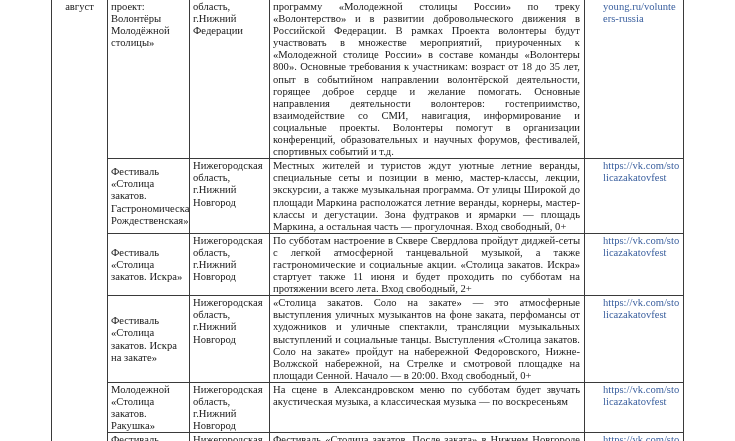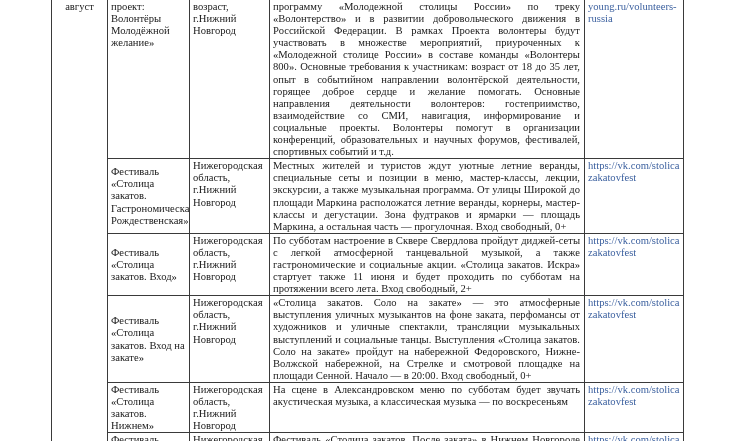--- a/index.html
+++ b/index.html
@@ -40,21 +40,21 @@
     table.events td.col-date {
       text-align: center;
     }
     table.events td.col-desc {
       text-align: justify;
       padding-right: 4px;
     }
     table.events td.col-link {
       color: #3a5f9e;
       word-break: break-all;
-      padding-left: 3px;
+      padding-left: 18px;
     }
     .link {
       display: block;
       color: #3a5f9e;
       text-decoration: none;
       cursor: pointer;
     }
     .vcenter {
       vertical-align: middle !important;
     }
@@ -68,57 +68,57 @@
       <col style="width:56px">
       <col style="width:82px">
       <col style="width:80px">
       <col style="width:315px">
       <col style="width:99px">
     </colgroup>
     <tbody>
 
       <tr style="height:114px">
         <td class="col-date" rowspan="6">август</td>
-        <td class="col-event">проект: Волонтёры Молодёжной желание»</td>
-        <td class="col-loc">возраст, г.Нижний Новгород</td>
+        <td class="col-event">проект: Волонтёры Молодёжной столицы»</td>
+        <td class="col-loc">область, г.Нижний Федерации</td>
         <td class="col-desc">программу «Молодежной столицы России» по треку «Волонтерство» и в развитии добровольческого движения в Российской Федерации. В рамках Проекта волонтеры будут участвовать в множестве мероприятий, приуроченных к «Молодежной столице России» в составе команды «Волонтеры 800». Основные требования к участникам: возраст от 18 до 35 лет, опыт в событийном направлении волонтёрской деятельности, горящее доброе сердце и желание помогать. Основные направления деятельности волонтеров: гостеприимство, взаимодействие со СМИ, навигация, информирование и социальные проекты. Волонтеры помогут в организации конференций, образовательных и научных форумов, фестивалей, спортивных событий и т.д.</td>
         <td class="col-link">
           <a class="link">young.ru/volunteers-russia</a>
         </td>
       </tr>
 
       <tr style="height:55px">
         <td class="col-event vcenter">Фестиваль «Столица закатов. Гастрономическая Рождественская»</td>
         <td class="col-loc">Нижегородская область, г.Нижний Новгород</td>
         <td class="col-desc">Местных жителей и туристов ждут уютные летние веранды, специальные сеты и позиции в меню, мастер-классы, лекции, экскурсии, а также музыкальная программа. От улицы Широкой до площади Маркина расположатся летние веранды, корнеры, мастер- классы и дегустации. Зона фудтраков и ярмарки — площадь Маркина, а остальная часть — прогулочная. Вход свободный, 0+</td>
         <td class="col-link">
           <a class="link">https://vk.com/stolicazakatovfest</a>
         </td>
       </tr>
 
       <tr style="height:41px">
-        <td class="col-event vcenter">Фестиваль «Столица закатов. Вход»</td>
+        <td class="col-event vcenter">Фестиваль «Столица закатов. Искра»</td>
         <td class="col-loc">Нижегородская область, г.Нижний Новгород</td>
         <td class="col-desc">По субботам настроение в Сквере Свердлова пройдут диджей-сеты с легкой атмосферной танцевальной музыкой, а также гастрономические и социальные акции. «Столица закатов. Искра» стартует также 11 июня и будет проходить по субботам на протяжении всего лета. Вход свободный, 2+</td>
         <td class="col-link">
           <a class="link">https://vk.com/stolicazakatovfest</a>
         </td>
       </tr>
 
       <tr style="height:62px">
-        <td class="col-event vcenter">Фестиваль «Столица закатов. Вход на закате»</td>
+        <td class="col-event vcenter">Фестиваль «Столица закатов. Искра на закате»</td>
         <td class="col-loc">Нижегородская область, г.Нижний Новгород</td>
         <td class="col-desc">«Столица закатов. Соло на закате» — это атмосферные выступления уличных музыкантов на фоне заката, перфомансы от художников и уличные спектакли, трансляции музыкальных выступлений и социальные танцы. Выступления «Столица закатов. Соло на закате» пройдут на набережной Федоровского, Нижне-Волжской набережной, на Стрелке и смотровой площадке на площади Сенной. Начало — в 20:00. Вход свободный, 0+</td>
         <td class="col-link">
           <a class="link">https://vk.com/stolicazakatovfest</a>
         </td>
       </tr>
 
       <tr style="height:40px">
-        <td class="col-event">Фестиваль «Столица закатов. Нижнем»</td>
+        <td class="col-event">Молодежной «Столица закатов. Ракушка»</td>
         <td class="col-loc">Нижегородская область, г.Нижний Новгород</td>
         <td class="col-desc">На сцене в Александровском меню по субботам будет звучать акустическая музыка, а классическая музыка — по воскресеньям</td>
         <td class="col-link">
           <a class="link">https://vk.com/stolicazakatovfest</a>
         </td>
       </tr>
 
       <tr style="height:37px">
         <td class="col-event">Фестиваль «Столица закатов. После заката»</td>
         <td class="col-loc">Нижегородская область, г.Нижний Новгород</td>

